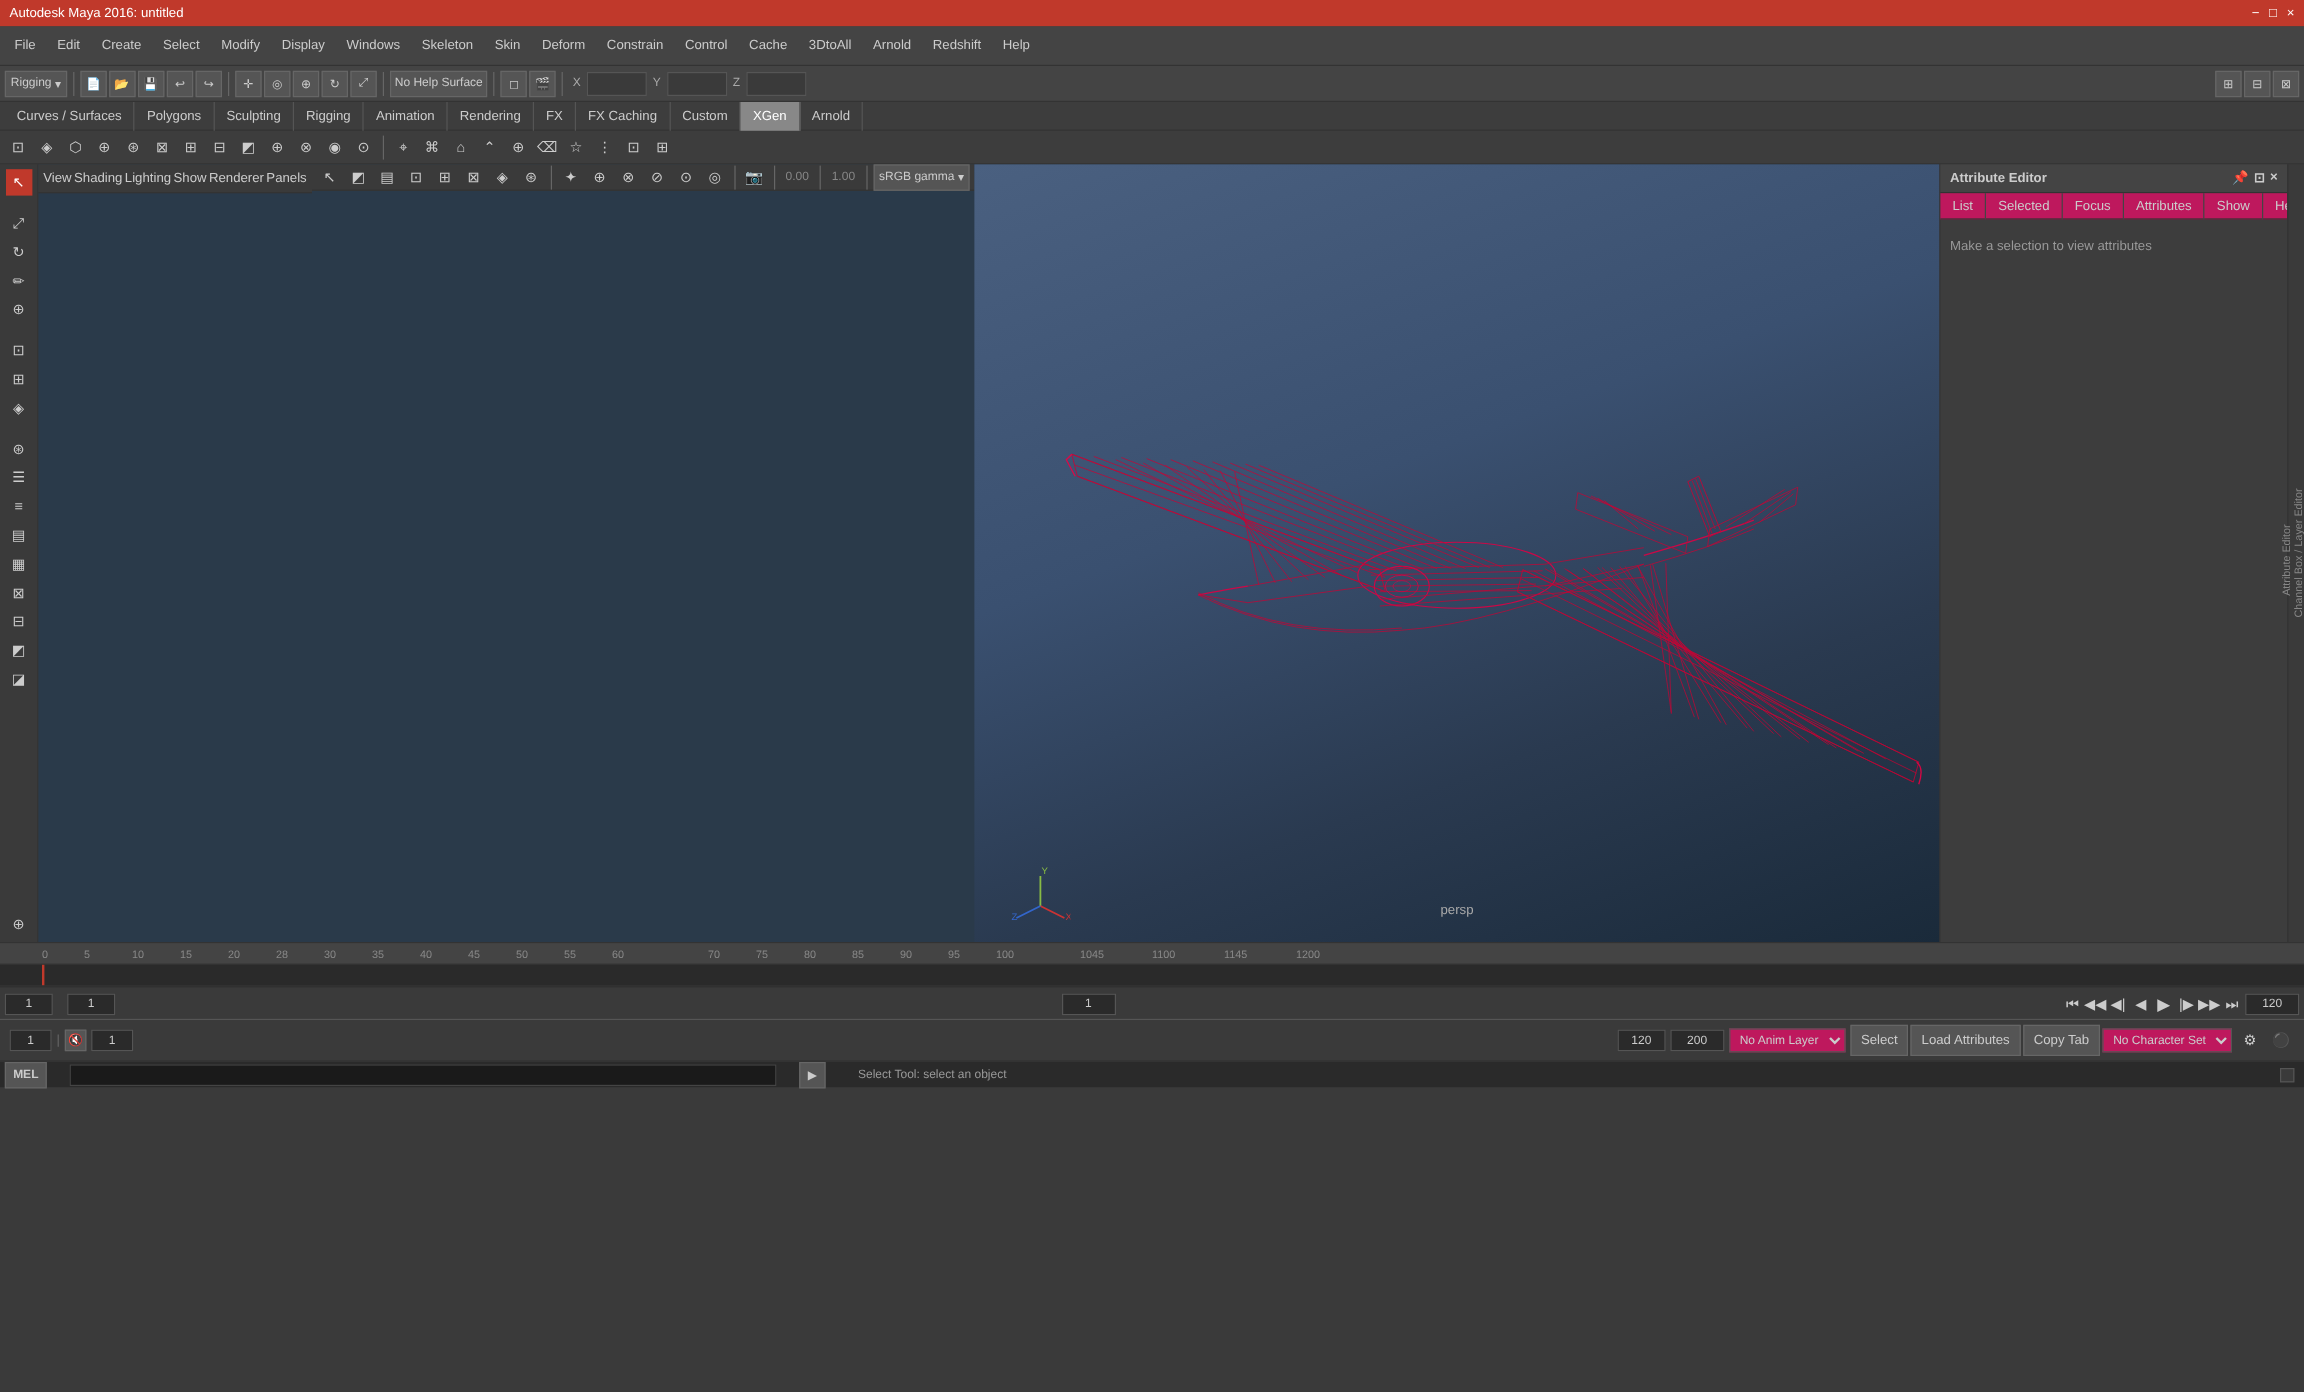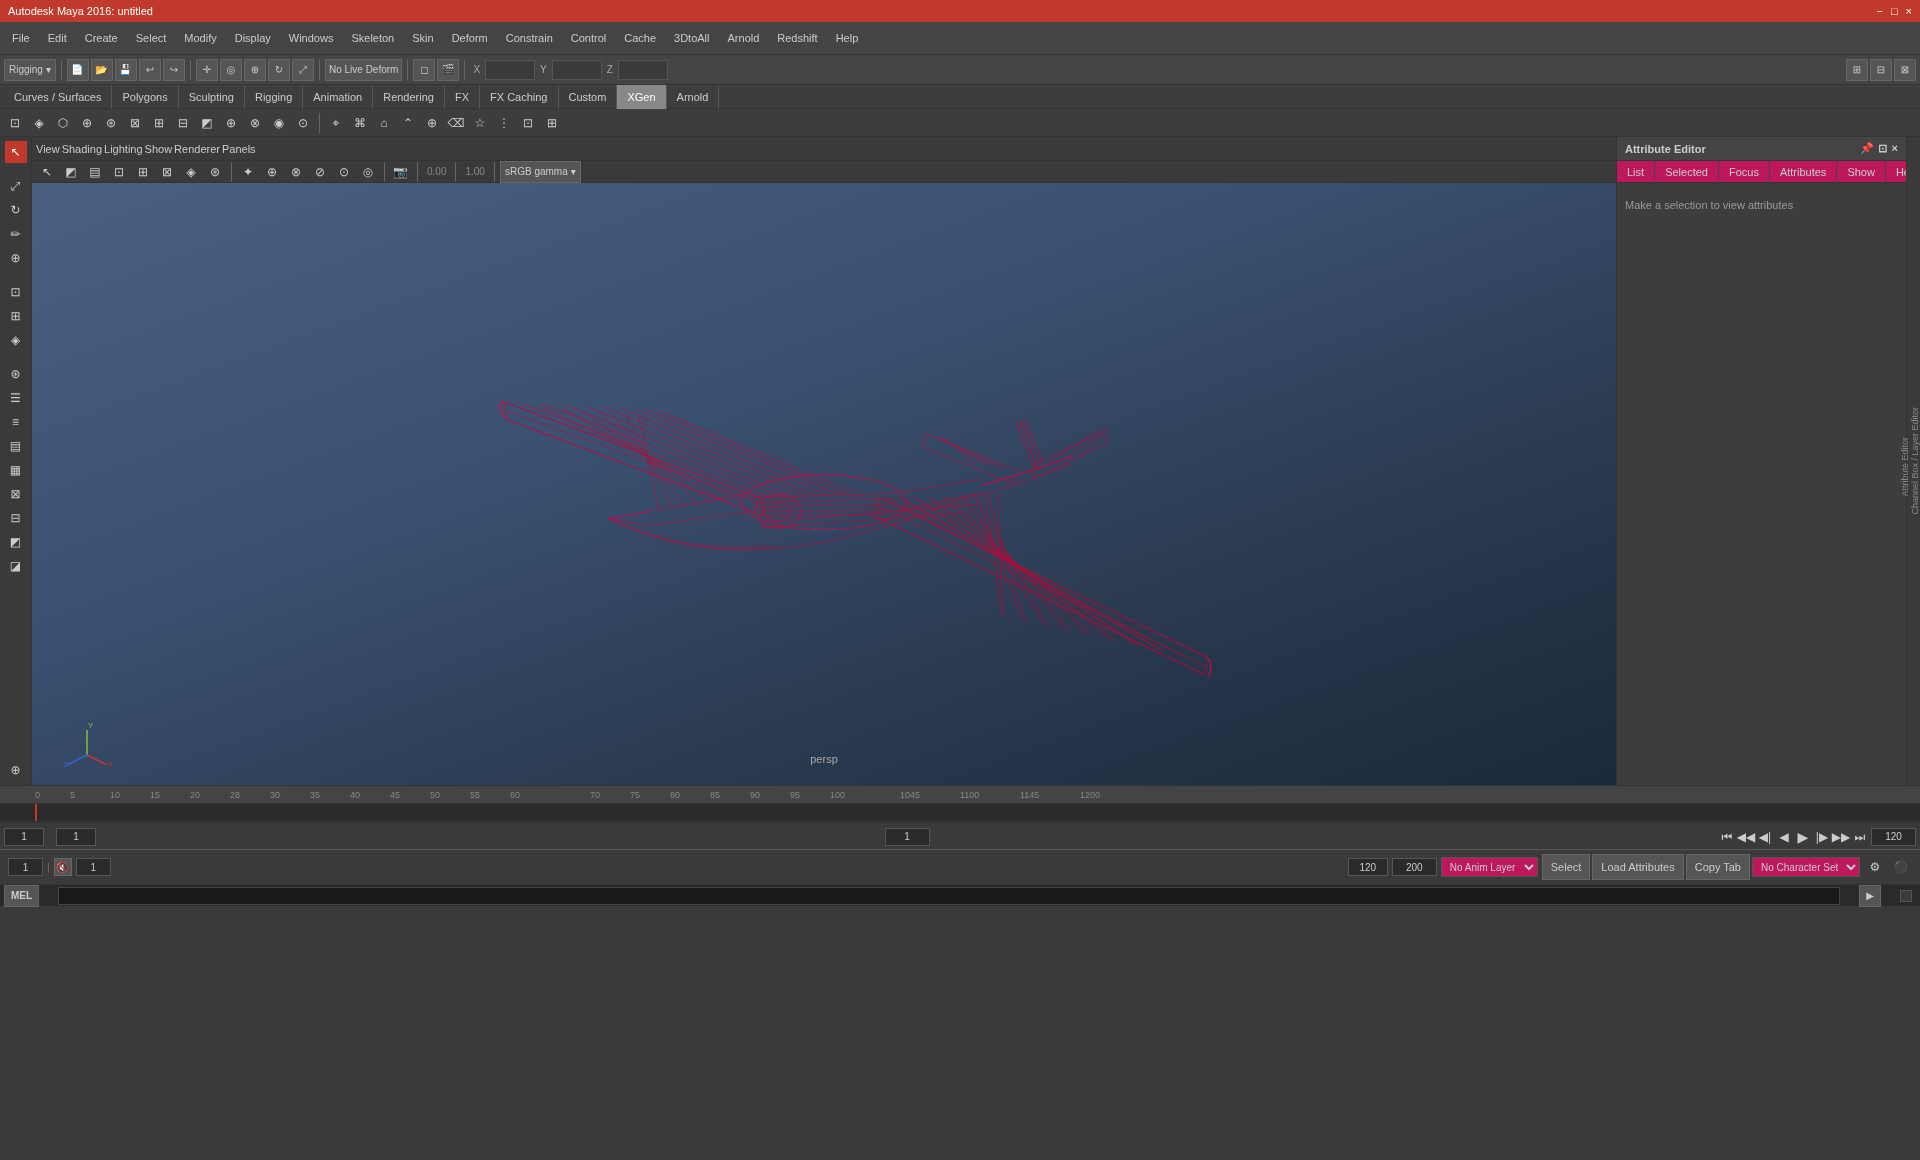--- a/index.html
+++ b/index.html
@@ -77,21 +77,21 @@
     }
 
     
     #left-toolbar {
       width: 32px; background: #3a3a3a; border-right: 1px solid #333;
       display: flex; flex-direction: column; align-items: center; padding: 4px 0; gap: 2px;
     }
 
     
     #viewport-container {
-      flex: 1; display: flex; flex-direction: column; background: #2a3a4a;
+      flex: 1; display: flex; background: #2a3a4a;
     }
     #viewport-tabs {
       height: 24px; background: #3a3a3a; display: flex; align-items: center; padding: 0 4px; gap: 2px;
       border-bottom: 1px solid #333;
     }
     #viewport-toolbar {
       height: 22px; background: #3a3a3a; display: flex; align-items: center; padding: 0 4px; gap: 2px;
       border-bottom: 1px solid #333;
     }
     #viewport {
@@ -246,21 +246,21 @@
   <button class="toolbar-btn" title="Redo">↪</button>
   <div class="toolbar-separator"></div>
 
   <button class="toolbar-btn">✛</button>
   <button class="toolbar-btn">◎</button>
   <button class="toolbar-btn">⊕</button>
   <button class="toolbar-btn">↻</button>
   <button class="toolbar-btn">⤢</button>
   <div class="toolbar-separator"></div>
   <button class="toolbar-btn">
-    <span>No Live Deform</span>
+    <span>No Help Surface</span>
   </button>
   <div class="toolbar-separator"></div>
 
   <button class="toolbar-btn">◻</button>
   <button class="toolbar-btn">🎬</button>
   <div class="toolbar-separator"></div>
   <span class="toolbar-label">X</span>
   <input class="toolbar-input" type="text" value="" style="">
   <span class="toolbar-label">Y</span>
   <input class="toolbar-input" type="text" value="" style="">
@@ -618,14 +618,15 @@
     </select>
   </div>
   <button class="icon-btn">⚙</button>
   <button class="icon-btn" style="color:#c0392b;">⚫</button>
 </div>
 
 <div id="command-line" style="height:22px; background:#2a2a2a; display:flex; align-items:center; padding:0 4px; gap:19px; border-top:1px solid #333;">
   <button class="toolbar-btn" style="width:35px; font-weight:bold; font-size:10px;">MEL</button>
   <input type="text" style="flex: 1 1 0%; height: 18px; background: rgb(26, 26, 26); border: 1px solid rgb(68, 68, 68); color: rgb(204, 204, 204); font-size: 10px; padding: 0px 4px;">
   <button class="toolbar-btn" style="width:20px;">▶</button>
+  <span style="flex:2; color:#999; font-size:10px; padding:0 8px;">Select Tool: select an object</span>
   <div style="width:12px; height:12px; background:#3a3a3a; border:1px solid #555; margin-right:4px;"></div>
 </div>
 
 </body></html>

